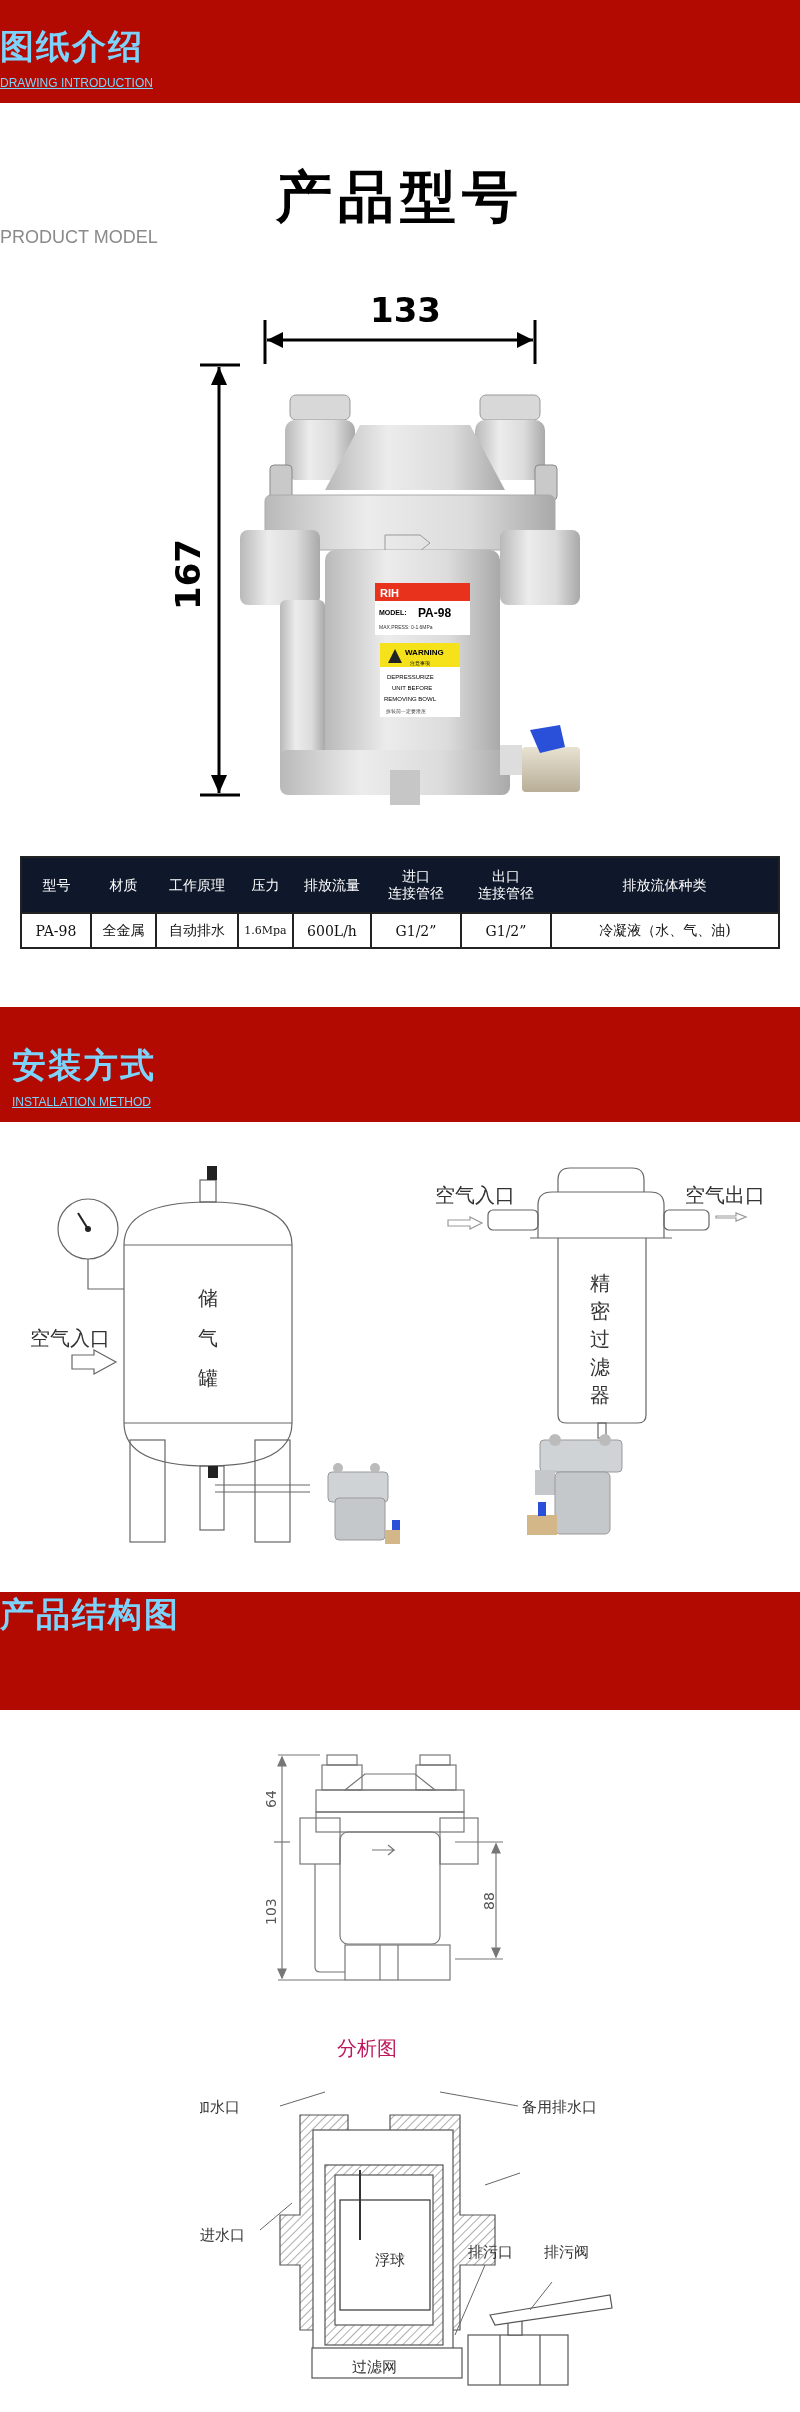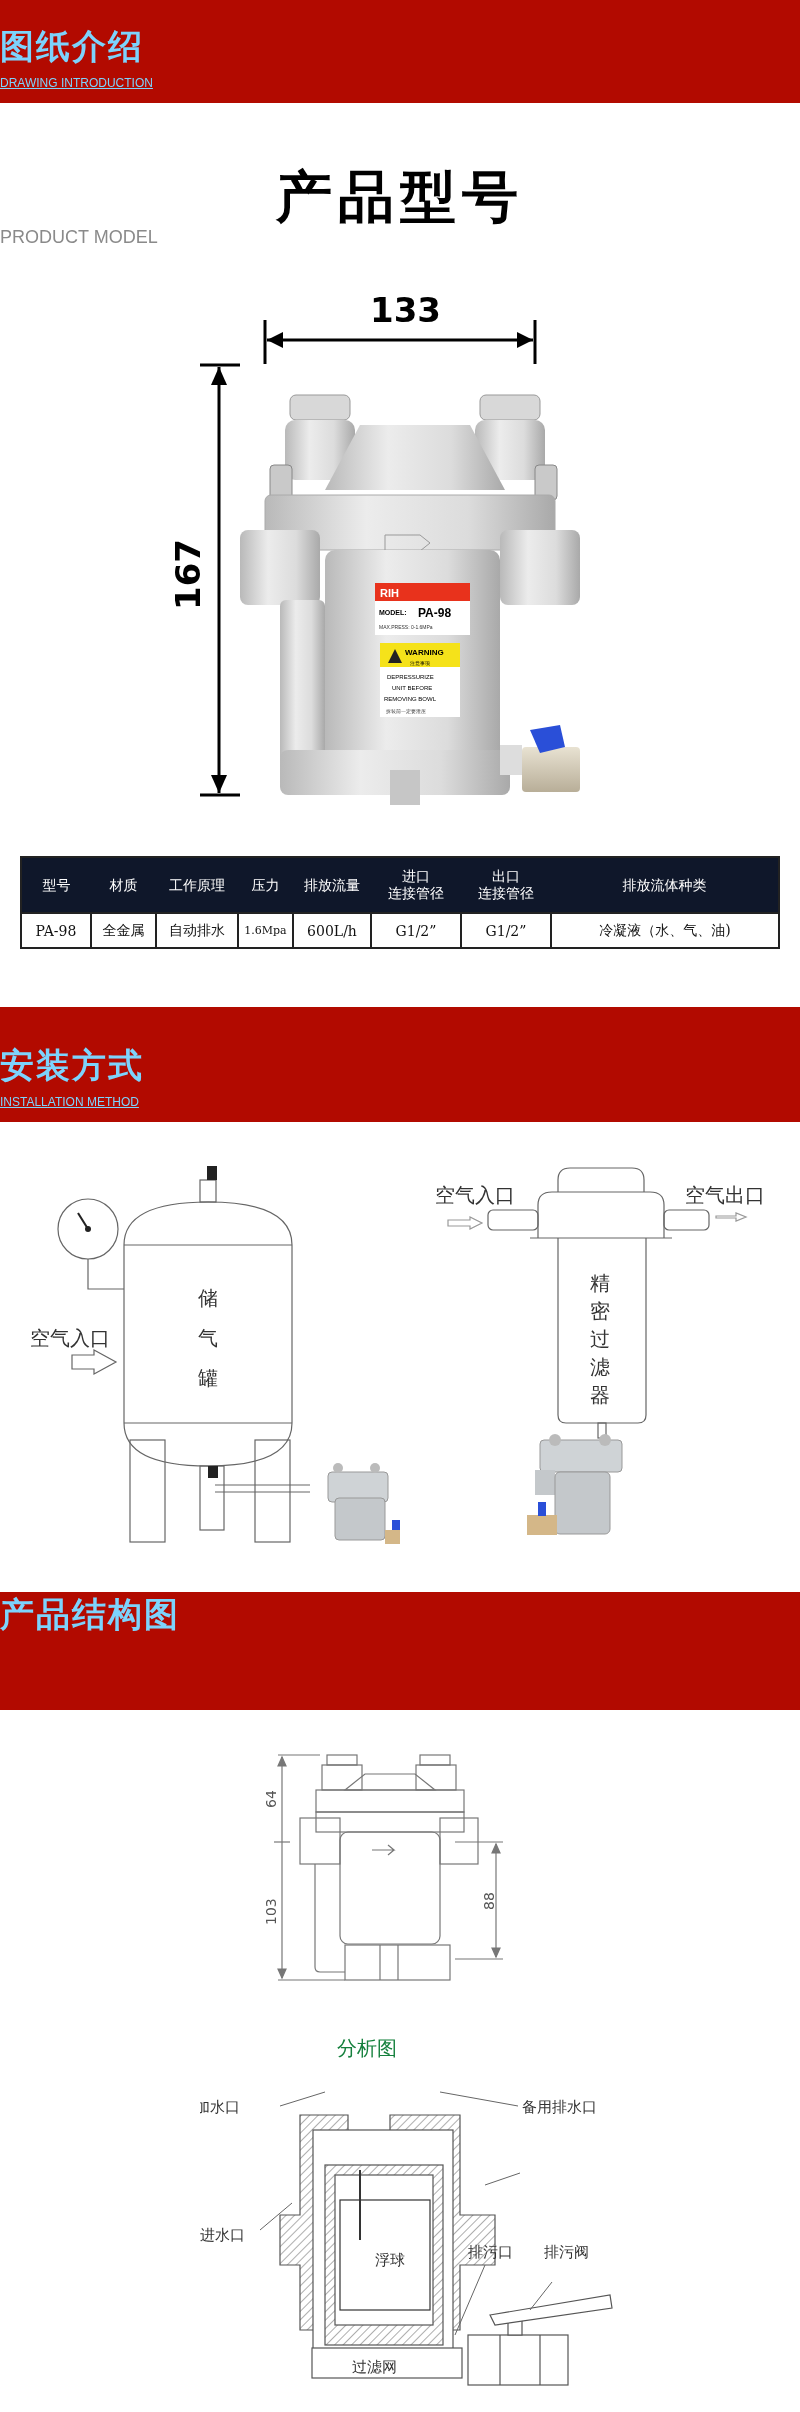--- a/index.html
+++ b/index.html
@@ -121,21 +121,21 @@
       <td>自动排水</td>
       <td style="font-size:11px">1.6Mpa</td>
       <td>600L/h</td>
       <td>G1/2”</td>
       <td>G1/2”</td>
       <td>冷凝液（水、气、油)</td>
     </tr>
   </tbody>
 </table>
 
-<div class="band" style="top:1007px;height:115px;padding-top:36px;">
+<div class="band" style="top:1007px;height:115px;padding-top:36px;padding-left:12px;">
   <span class="cn">安装方式</span>
   <span class="en">INSTALLATION METHOD</span>
 </div>
 
 <svg class="abs" style="left:0;top:1140px;" width="400" height="420">
   <g fill="none" stroke="#666" stroke-width="1.2">
     <rect x="200" y="40" width="16" height="22"></rect>
     <circle cx="88" cy="89" r="30"></circle>
     <polyline points="88,119 88,149 124,149"></polyline>
     <path d="M124 105 Q124 62 208 62 Q292 62 292 105"></path>
@@ -228,21 +228,21 @@
     <rect x="115" y="215" width="105" height="35"></rect>
     <line x1="150" y1="215" x2="150" y2="250"></line>
     <line x1="168" y1="215" x2="168" y2="250"></line>
     <path d="M142 120 h22 l-6 -5 M164 120 l-6 5"></path>
   </g>
   <text font-size="14" fill="#555" transform="translate(46,78) rotate(-90)">64</text>
   <text font-size="14" fill="#555" transform="translate(46,195) rotate(-90)">103</text>
   <text font-size="14" fill="#555" transform="translate(264,180) rotate(-90)">88</text>
 </svg>
 
-<div class="abs" style="left:337px;top:2035px;font-size:20px;color:#15803d;">分析图</div>
+<div class="abs" style="left:337px;top:2035px;font-size:20px;color:#be185d;">分析图</div>
 <svg class="abs" style="left:200px;top:2080px;" width="420" height="332">
   <defs>
     <pattern id="hatch" width="6" height="6" patternUnits="userSpaceOnUse" patternTransform="rotate(45)">
       <line x1="0" y1="0" x2="0" y2="6" stroke="#777" stroke-width="1.2"></line>
     </pattern>
   </defs>
   <g stroke="#555" stroke-width="1.2">
     <path d="M100 35 H148 V60 H190 V35 H260 V135 H295 V185 H260 V250 H100 V185 H80 V135 H100 Z" fill="url(#hatch)"></path>
     <rect x="113" y="50" width="140" height="230" fill="#fff"></rect>
     <rect x="125" y="85" width="118" height="180" fill="url(#hatch)"></rect>

